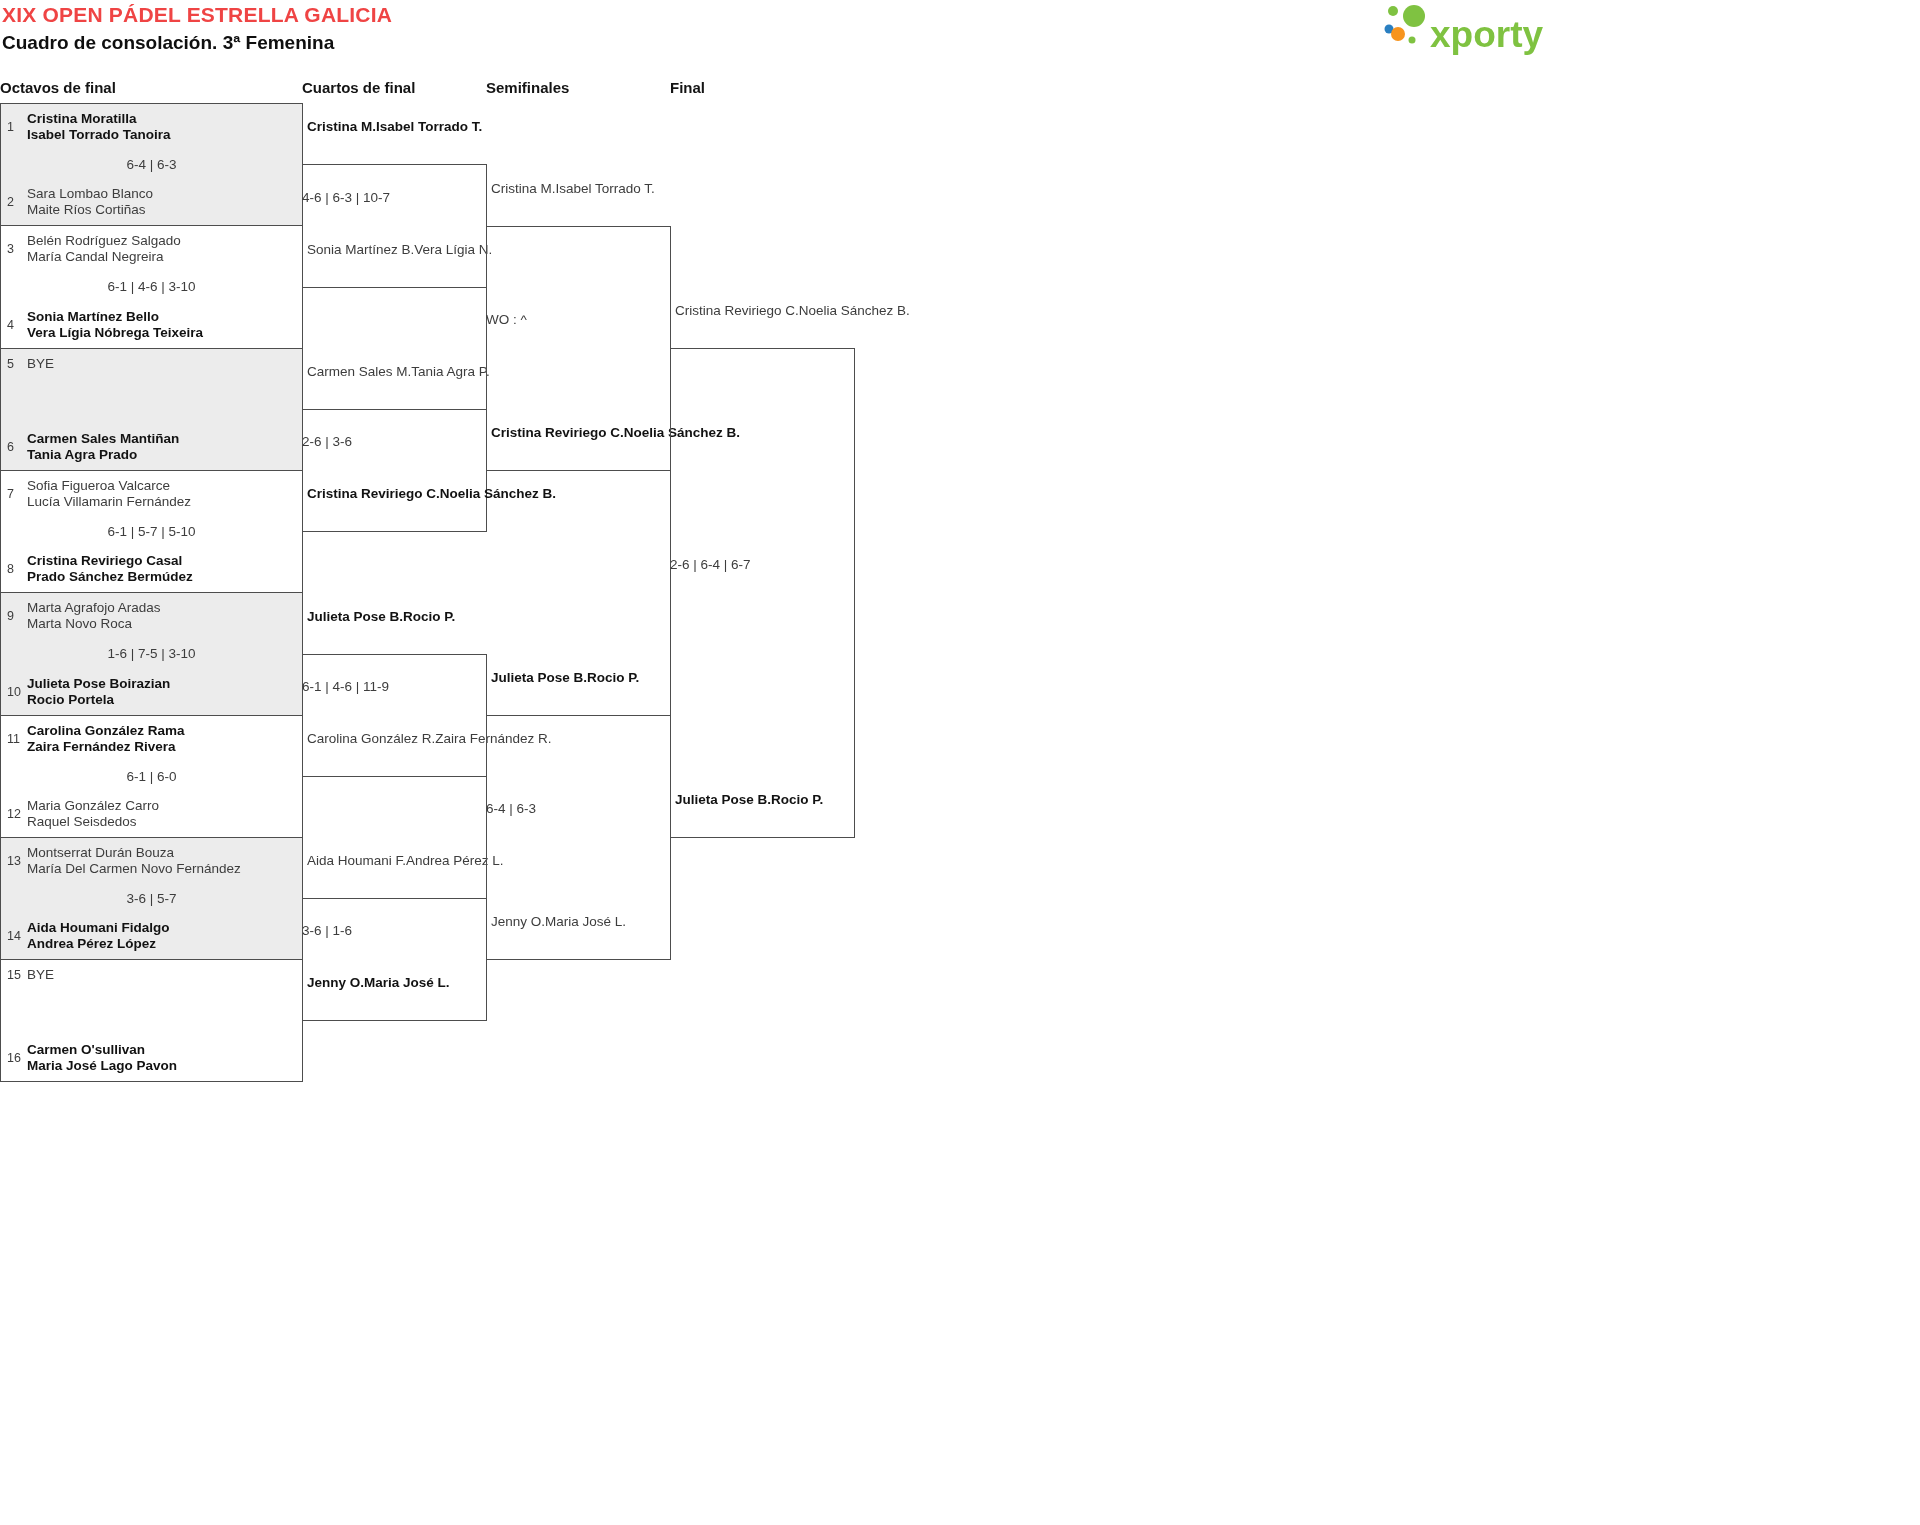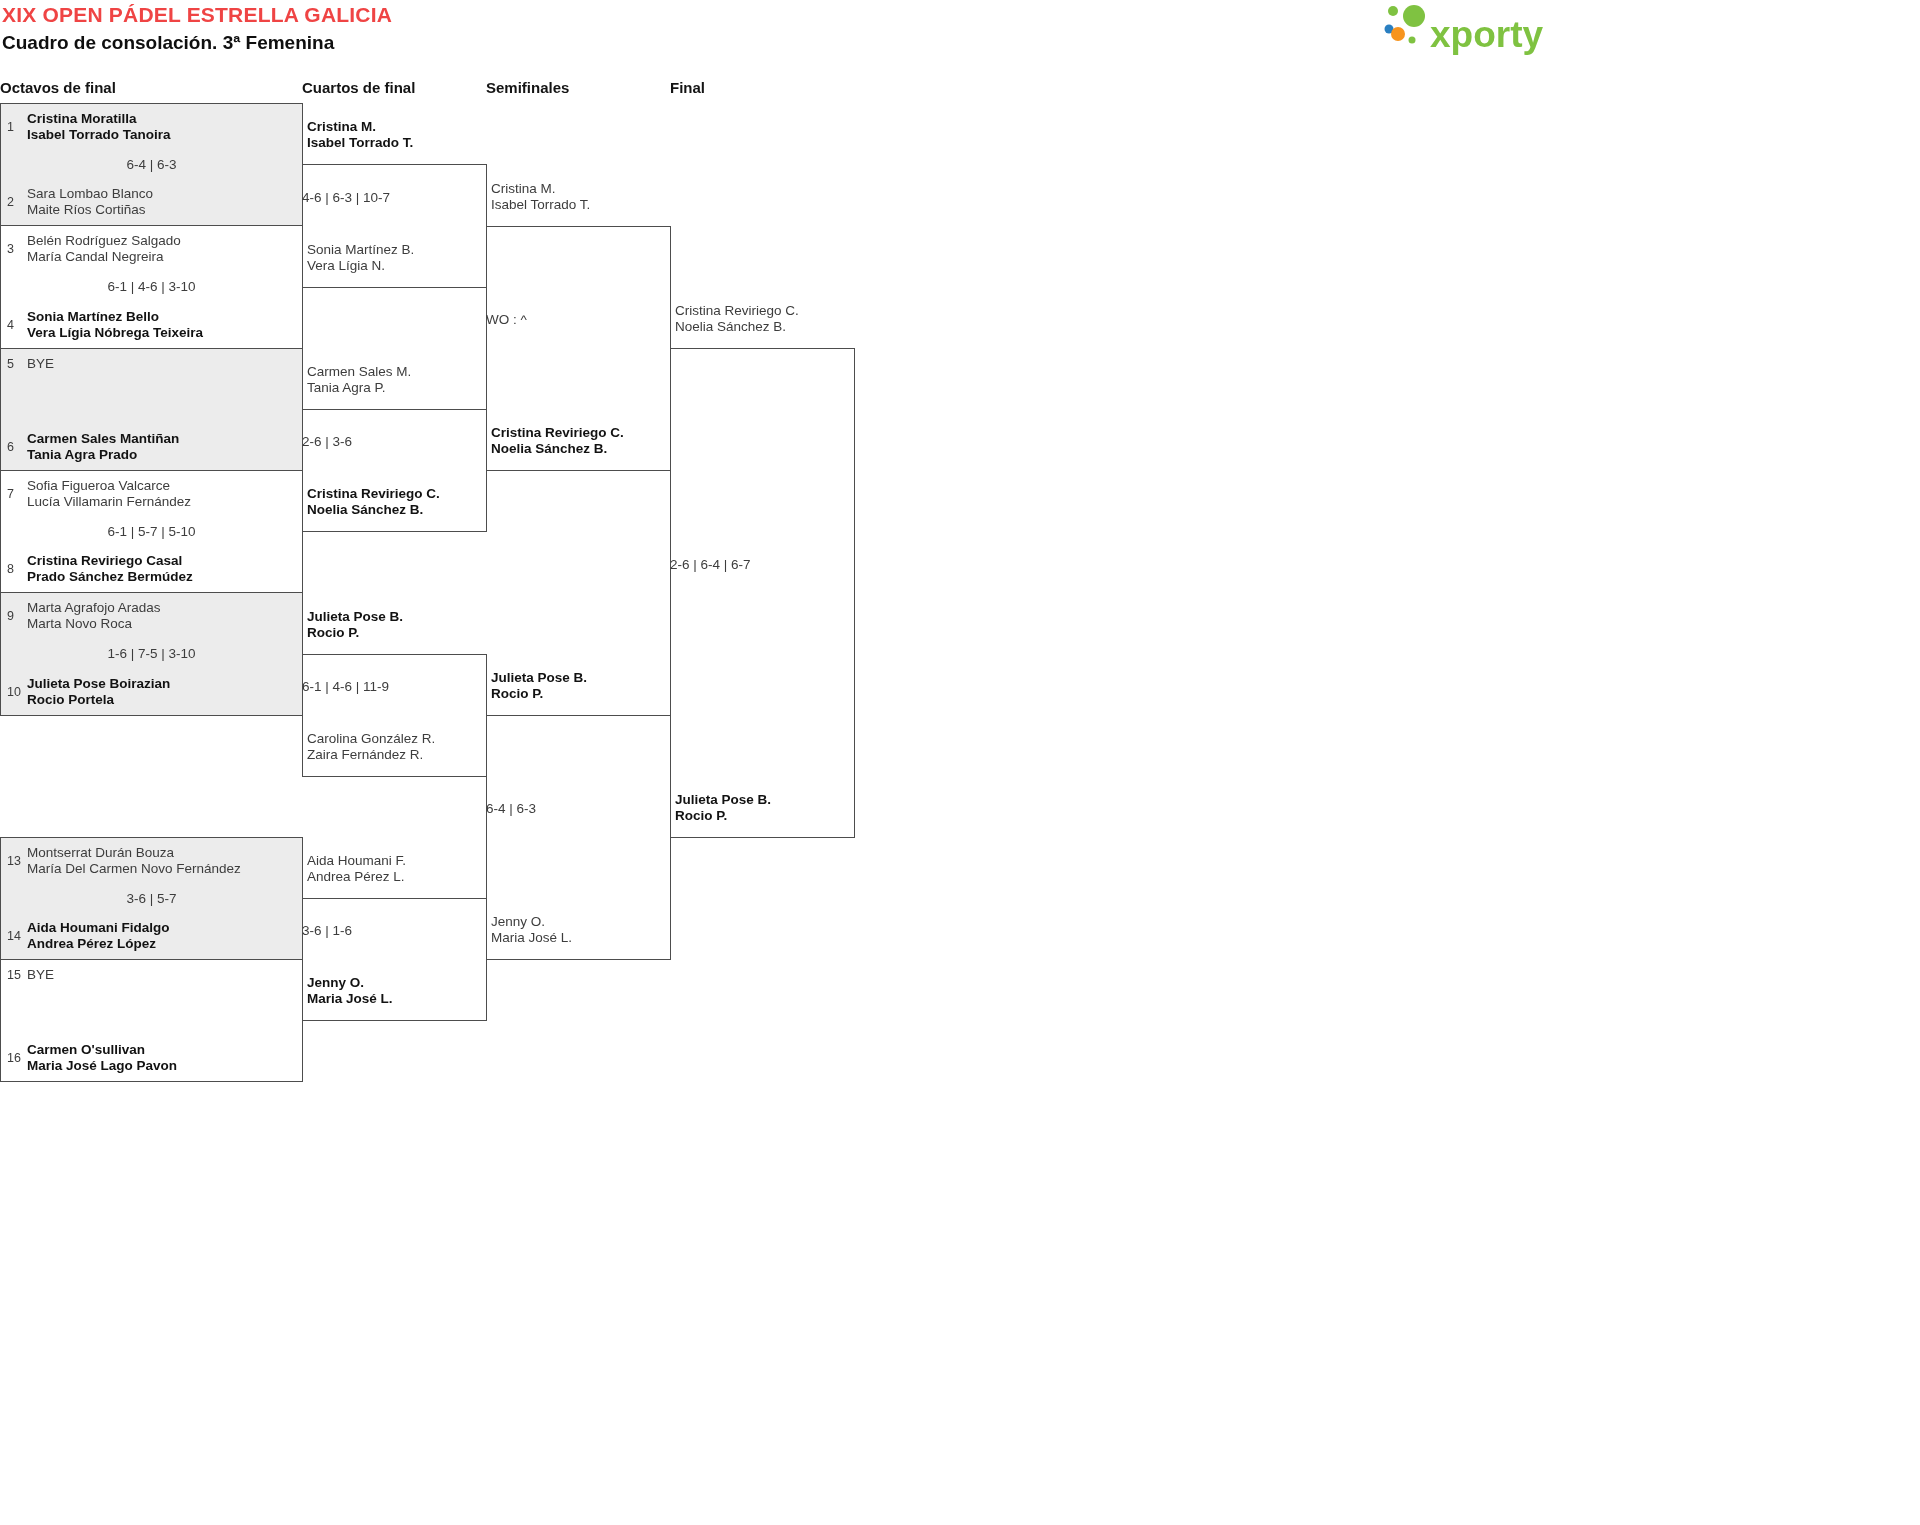--- a/index.html
+++ b/index.html
@@ -21,21 +21,21 @@
   .trow.t { top:7px; }
   .trow.b { bottom:7px; }
   .seed { width:15px; font-size:12.5px; color:#3d3d3d; flex:none; }
   .names { display:flex; flex-direction:column; }
   .nl { font-size:13.5px; line-height:16px; color:#3d3d3d; white-space:nowrap; min-height:16px; }
   .names.bold .nl, .plabel.bold .nl { font-weight:700; color:#121212; }
   .mscore { position:absolute; left:0; width:100%; top:53px; text-align:center; font-size:13.5px; line-height:16px; color:#3d3d3d; }
 
   
   .rect { position:absolute; border:1px solid #4d4d4d; background:transparent; }
-  .plabel { position:absolute; display:flex; flex-direction:column; }
+  .plabel { position:absolute; display:flex; flex-direction:row; }
   .rscore { position:absolute; font-size:13.5px; line-height:16px; color:#3d3d3d; }
 </style>
 </head>
 <body>
 
 <div class="canvas">
 
   <div class="title">XIX OPEN PÁDEL ESTRELLA GALICIA</div>
   <div class="subtitle">Cuadro de consolación. 3ª Femenina</div>
 
@@ -137,20 +137,37 @@
     <div class="mscore">1-6 | 7-5 | 3-10</div>
     <div class="trow b">
       <span class="seed">10</span>
       <span class="names bold">
         <span class="nl">Julieta Pose Boirazian</span>
         <span class="nl">Rocio Portela</span>
       </span>
     </div>
   </div>
 
+  <div class="m16" style="top:715px;height:123px">
+    <div class="trow t">
+      <span class="seed">11</span>
+      <span class="names bold">
+        <span class="nl">Carolina González Rama</span>
+        <span class="nl">Zaira Fernández Rivera</span>
+      </span>
+    </div>
+    <div class="mscore">6-1 | 6-0</div>
+    <div class="trow b">
+      <span class="seed">12</span>
+      <span class="names">
+        <span class="nl">Maria González Carro</span>
+        <span class="nl">Raquel Seisdedos</span>
+      </span>
+    </div>
+  </div>
 
   <div class="m16 gray" style="top:837px;height:123px">
     <div class="trow t">
       <span class="seed">13</span>
       <span class="names">
         <span class="nl">Montserrat Durán Bouza</span>
         <span class="nl">María Del Carmen Novo Fernández</span>
       </span>
     </div>
     <div class="mscore">3-6 | 5-7</div>

